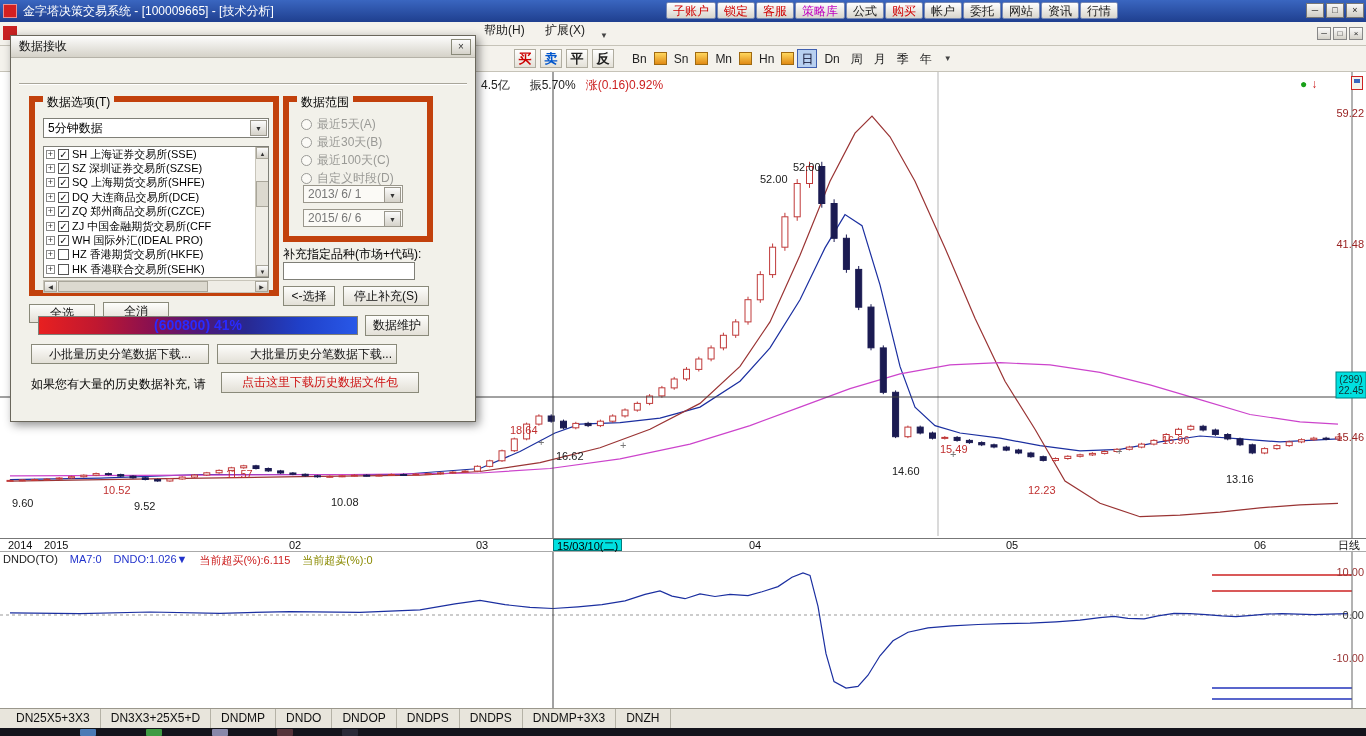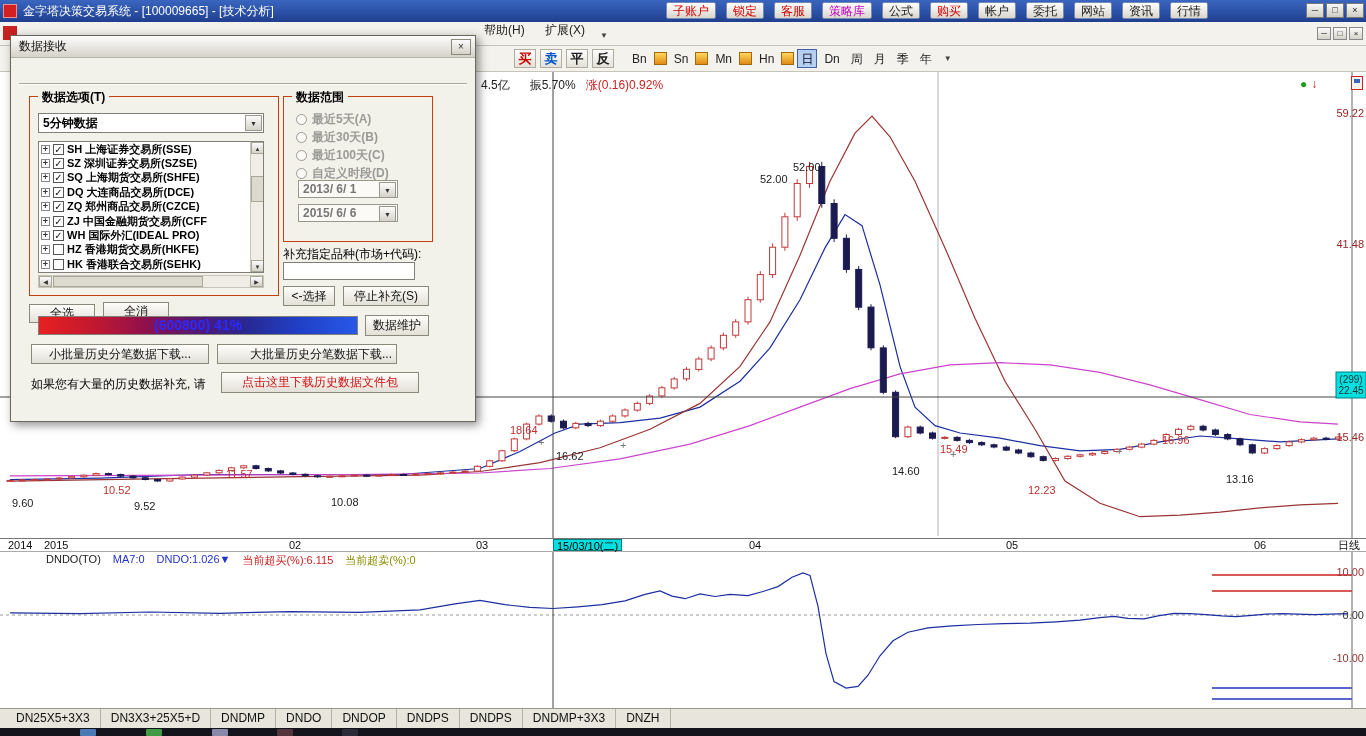--- a/index.html
+++ b/index.html
@@ -6,21 +6,21 @@
   html,body { width:1366px; height:736px; }
   body { font-family:"Liberation Sans","DejaVu Sans",sans-serif; background:#fff; overflow:hidden; }
   #screen { position:relative; width:1366px; height:736px; background:#fff; overflow:hidden; }
 
   
   #titlebar { position:absolute; left:0; top:0; width:1366px; height:22px;
     background:linear-gradient(#3a66c0,#1f3f8f); display:flex; align-items:center; }
   .logo { width:14px; height:14px; margin:0 6px 0 3px; background:#d42020;
     border:1px solid rgba(255,255,255,.5); }
   #window-title { color:#fff; font-size:12px; white-space:nowrap; }
-  #titlebar-buttons { position:absolute; left:666px; top:2px; display:flex; gap:10px; }
+  #titlebar-buttons { position:absolute; left:666px; top:2px; display:flex; gap:1px; }
   .tb-btn { height:17px; line-height:16px; padding:0 6px; font-size:12px;
     background:linear-gradient(#ffffff,#d8d5cc); border:1px solid #7688b4; border-radius:2px; white-space:nowrap; }
   .win-controls { position:absolute; right:2px; top:3px; display:flex; gap:2px; }
   .wc { width:18px; height:15px; background:linear-gradient(#f8f8f8,#cfccc3); border:1px solid #777;
     font-size:9px; line-height:13px; text-align:center; color:#222; }
 
   
   #menubar { position:absolute; left:0; top:22px; width:1366px; height:24px;
     background:#f4f2ec; border-bottom:1px solid #c6c3b8; }
   .mini-logo { position:absolute; left:3px; top:4px; width:14px; height:14px; background:#c82222; }
@@ -84,21 +84,21 @@
   #dlg-close { position:absolute; top:3px; right:4px; width:20px; height:16px;
     background:linear-gradient(#fbfbfb,#d5d2c9); border:1px solid #8a8a7a;
     font-size:10px; line-height:14px; text-align:center; color:#333; }
   #dlg-tabs { position:absolute; left:12px; top:28px; height:20px; display:flex; align-items:flex-end; }
   .dtab { padding:2px 10px 3px; border:1px solid #8a8a7a; border-bottom:none; background:#e2dfd6;
     position:relative; top:0; margin-right:1px; }
   .dtab.active { background:#f2f1ea; padding-top:4px; z-index:2; }
   .dlg-sep { position:absolute; left:8px; right:8px; top:48px; border-top:1px solid #fff;
     box-shadow:0 -1px 0 #a9a69a; }
 
-  .grp { position:absolute; border:1px solid #c2410c;font-weight:bold; }
+  .grp { position:absolute; border:6px solid #c2410c; }
   .grp-label { position:absolute; top:-8px; left:8px; background:#f2f1ea; padding:0 4px; }
   #grp-options { left:18px; top:60px; width:250px; height:200px; }
   #grp-range   { left:272px; top:60px; width:150px; height:146px; }
 
   #market-combo { position:absolute; left:8px; top:16px; width:226px; height:20px; background:#fff;
     border:1px solid #7f7f77; line-height:18px; padding-left:4px; }
   .combo-arrow { position:absolute; right:1px; top:1px; width:17px; height:16px;
     background:linear-gradient(#fbfbfb,#d5d2c9); border:1px solid #9a978c;
     font-size:7px; line-height:15px; text-align:center; color:#333; }
   #market-list { position:absolute; left:8px; top:44px; width:226px; height:132px; background:#fff;
@@ -504,21 +504,21 @@
         <line x1="1212" y1="39" x2="1352" y2="39" stroke="#cc2222" stroke-width="1.5"></line>
         <line x1="1212" y1="136" x2="1352" y2="136" stroke="#2233bb" stroke-width="1.5"></line>
         <line x1="1212" y1="147" x2="1352" y2="147" stroke="#2233bb" stroke-width="1.5"></line>
         <text x="1364" y="24.0" fill="#993333" font-size="11" text-anchor="end">10.00</text>
         <text x="1364" y="67.0" fill="#333333" font-size="11" text-anchor="end">0.00</text>
         <text x="1364" y="110.0" fill="#993333" font-size="11" text-anchor="end">-10.00</text>
         <line x1="553" y1="0" x2="553" y2="156" stroke="#444"></line>
         <line x1="1352" y1="0" x2="1352" y2="156" stroke="#666"></line>
       </svg>
     <div id="ind-header">
-        <span style="color: rgb(32, 32, 32); margin-left: 43px;">DNDO(TO)</span>
+        <span style="color: rgb(32, 32, 32);">DNDO(TO)</span>
         <span style="color: rgb(34, 51, 204);">MA7:0</span>
         <span style="color: rgb(34, 51, 204);">DNDO:1.026▼</span>
         <span style="color: rgb(204, 34, 34);">当前超买(%):6.115</span>
         <span style="color: rgb(138, 138, 0);">当前超卖(%):0</span>
       </div>
   </div>
 
   <div id="tabbar">
       <div class="ind-tab">DN25X5+3X3</div>
       <div class="ind-tab">DN3X3+25X5+D</div>

